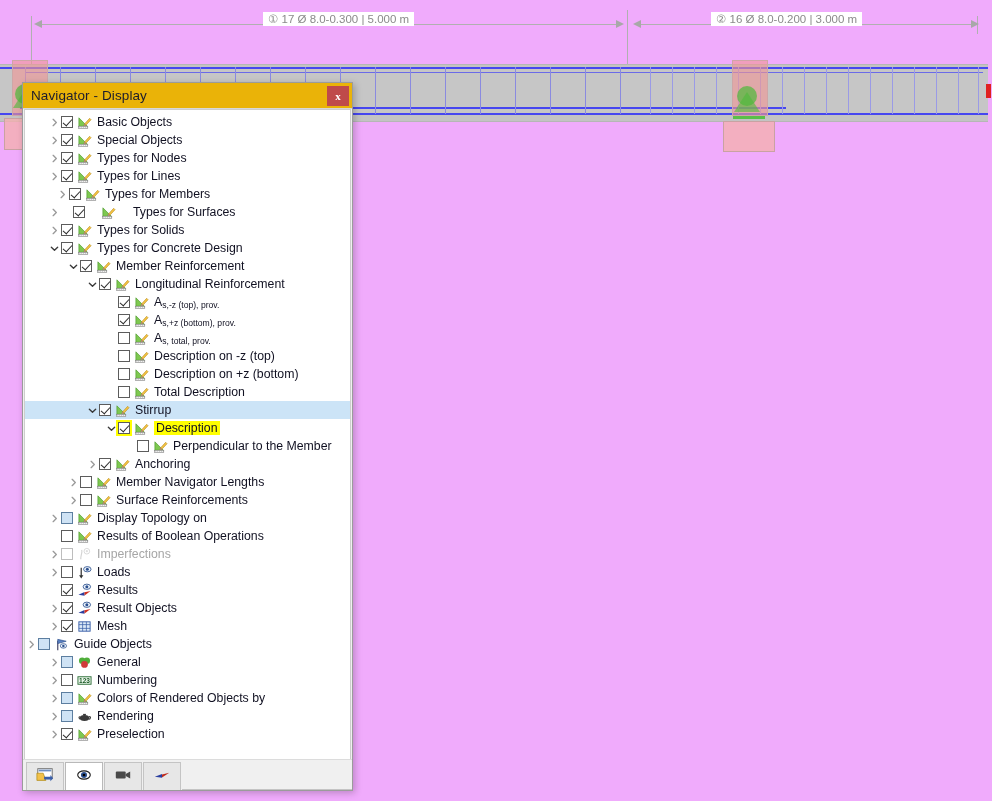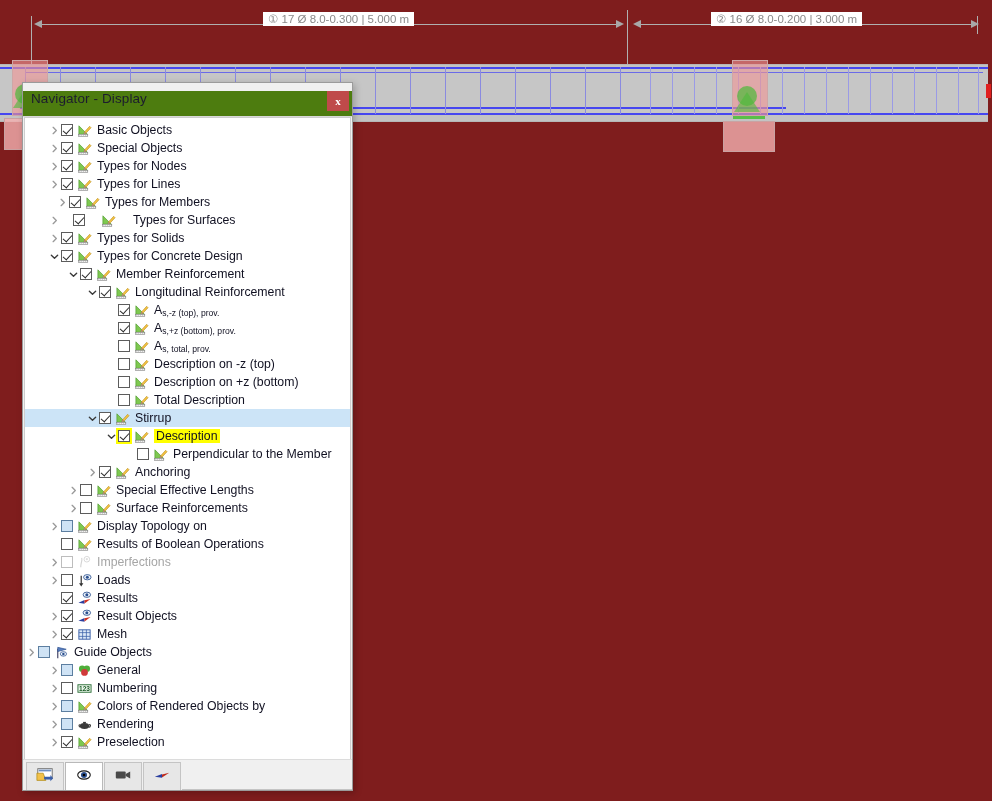--- a/index.html
+++ b/index.html
@@ -4,21 +4,21 @@
 <style>
   html,body{margin:0;padding:0;}
   body{
     width:992px;height:801px;overflow:hidden;position:relative;
     background:#ffffff;
     font-family:"Liberation Sans","DejaVu Sans",sans-serif;
     -webkit-font-smoothing:antialiased;
   }
 
   
-  #canvas{position:absolute;left:0;top:0;width:992px;height:801px;background:#7f1d1d;}
+  #canvas{position:absolute;left:0;top:0;width:992px;height:801px;background:#f0abfc;}
 
   .dim-row{position:absolute;top:16px;height:18px;}
   .dim-line{position:absolute;top:8px;height:1px;background:#b0b0b0;}
   .dim-tick{position:absolute;width:1px;background:#b0b0b0;}
   .dim-label{
     position:absolute;top:-4px;font-size:11.5px;color:#8a8a8a;
     background:#ffffff;padding:0 5px;white-space:nowrap;
     font-family:"Liberation Sans",sans-serif;
   }
   .arrow-l,.arrow-r{position:absolute;top:4px;width:0;height:0;
@@ -45,25 +45,24 @@
   
   #navigator{
     position:absolute;left:22px;top:82px;width:331px;height:709px;
     background:#f0f0f0;
     border:1px solid #9b9b9b;
     box-shadow:2px 2px 7px rgba(0,0,0,.22);
     display:flex;flex-direction:column;
     box-sizing:border-box;
   }
   #nav-titlebar{
-    height:25px;flex:0 0 25px;background:#4d7c0f;
-    display:flex;justify-content:space-between;
+    height:25px;flex:0 0 25px;background:#eab308;
+    display:flex;align-items:center;justify-content:space-between;
     padding-left:8px;border-bottom:1px solid #d8d8d8;
     position:relative;
-    margin-top:8px;
   }
   #nav-title{font-size:13.5px;color:#1c1c2e;letter-spacing:.1px;}
   #nav-close{
     width:22px;height:20px;margin-right:3px;background:#bf4a4a;
     color:#fff;font-size:11px;font-weight:bold;
     display:flex;align-items:center;justify-content:center;cursor:pointer;
     font-family:"Liberation Serif",serif;
   }
   #nav-tree{
     flex:1 1 auto;background:#ffffff;margin:0 1px;
@@ -590,21 +589,21 @@
             <polygon points="2,12 2,3 11,12" fill="#7ec850" stroke="#4f9c2f" stroke-width=".7"></polygon>
             <rect x="1.5" y="12" width="10" height="2.6" fill="#fafafa" stroke="#7a7a7a" stroke-width=".6"></rect>
             <line x1="3" y1="12.3" x2="3" y2="13.6" stroke="#8a8a8a" stroke-width=".6"></line>
             <line x1="5" y1="12.3" x2="5" y2="13.6" stroke="#8a8a8a" stroke-width=".6"></line>
             <line x1="7" y1="12.3" x2="7" y2="13.6" stroke="#8a8a8a" stroke-width=".6"></line>
             <line x1="9" y1="12.3" x2="9" y2="13.6" stroke="#8a8a8a" stroke-width=".6"></line>
             <line x1="11" y1="12.3" x2="11" y2="13.6" stroke="#8a8a8a" stroke-width=".6"></line>
             <polygon points="8,9.5 13.5,3.5 15,5 9.4,11" fill="#f5c243" stroke="#b08a18" stroke-width=".6"></polygon>
             <polygon points="8,9.5 9.4,11 7.4,11.7" fill="#e8a0a0" stroke="#a06a6a" stroke-width=".5"></polygon>
           </svg></span>
-        <span class="lbl">Special Effective Lengths</span>
+        <span class="lbl">Member Navigator Lengths</span>
       </div>
       <div class="row" style="padding-left: 42px;">
         <div class="twisty">
           <svg viewBox="0 0 10 10" width="9" height="9">
             <path d="M3.5 1.5 L7 5 L3.5 8.5" fill="none" stroke="#9a9a9a" stroke-width="1.5" stroke-linecap="round" stroke-linejoin="round"></path>
           </svg>
         </div>
         <div class="cbox"></div>
         <span class="ico"><svg viewBox="0 0 16 16" width="15" height="15">
             <polygon points="2,12 2,3 11,12" fill="#7ec850" stroke="#4f9c2f" stroke-width=".7"></polygon>

